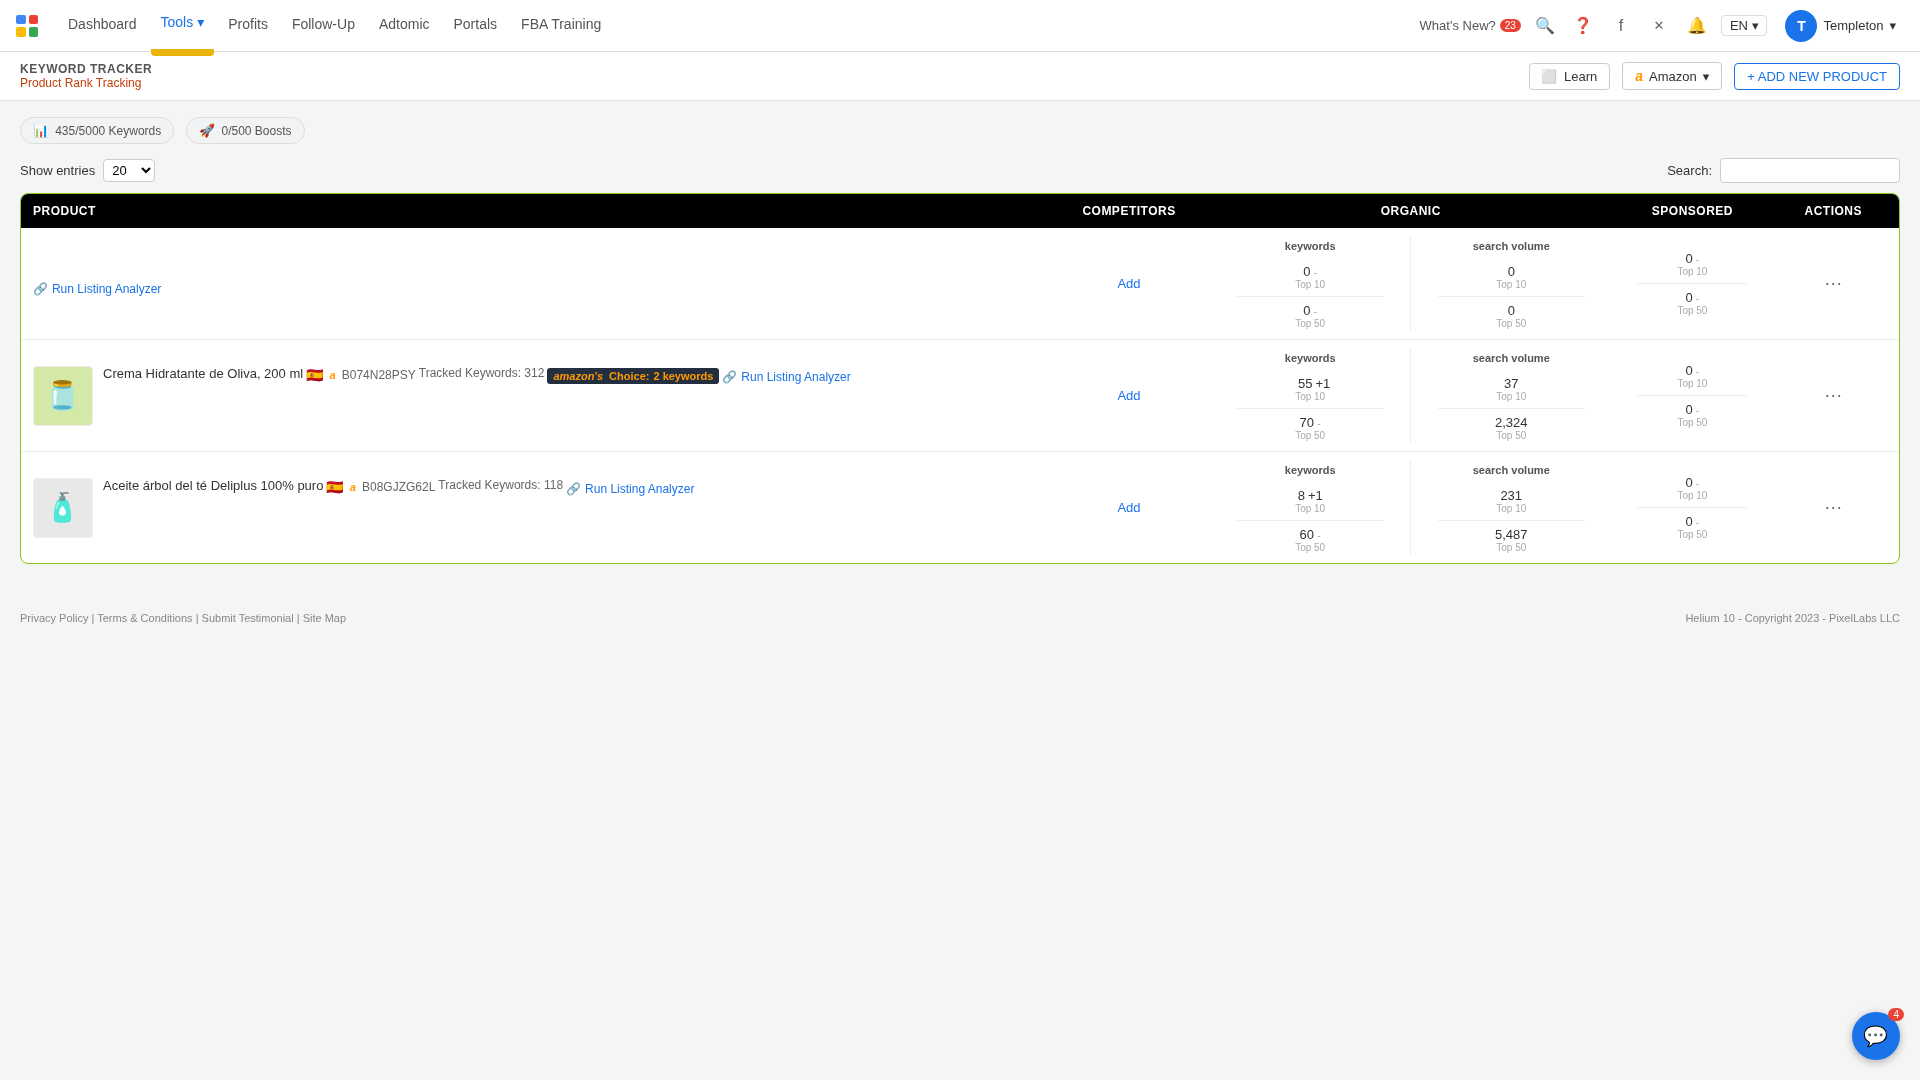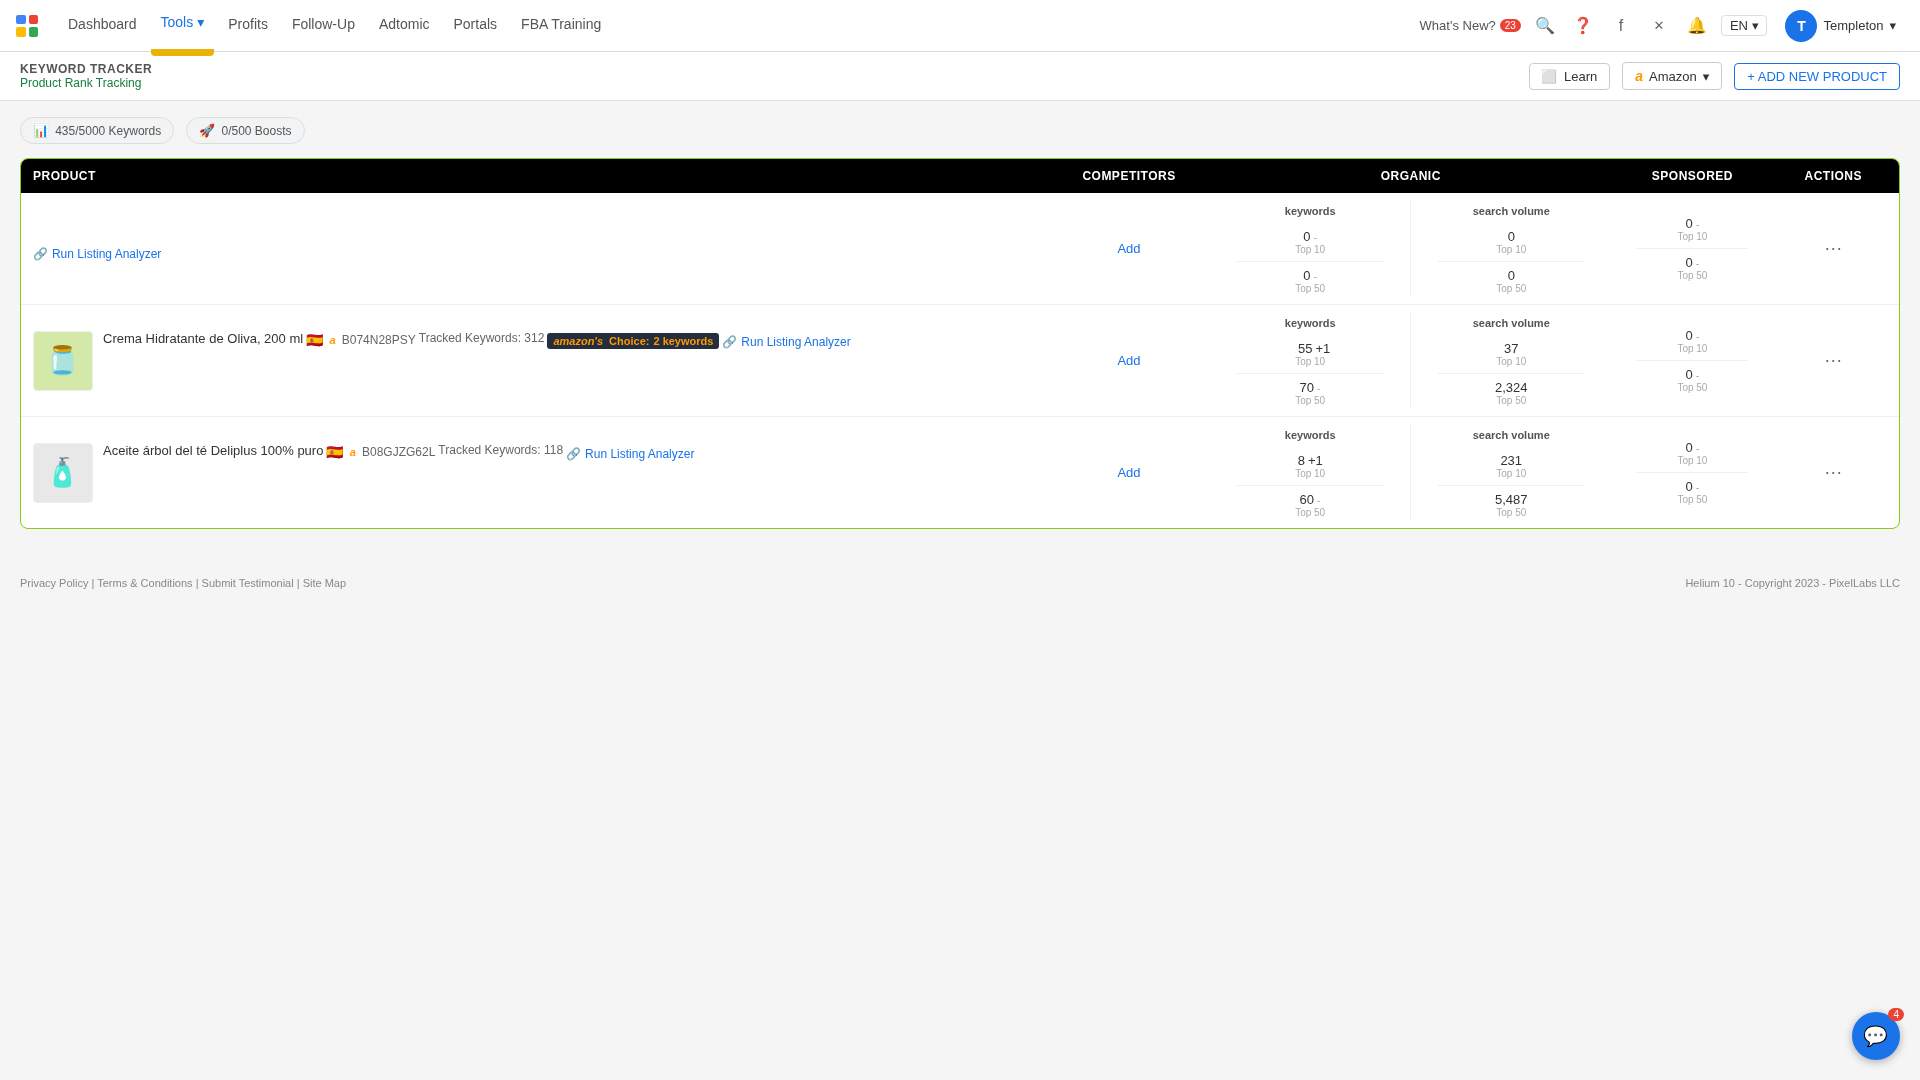--- a/index.html
+++ b/index.html
@@ -32,21 +32,21 @@
     .user-btn { display: flex; align-items: center; gap: 6px; cursor: pointer; padding: 4px 8px; border-radius: 4px; }
     .user-avatar { width: 32px; height: 32px; border-radius: 50%; background: #1a73e8; display: flex; align-items: center; justify-content: center; color: #fff; font-weight: bold; font-size: 14px; }
 
     
     .page-header {
       background: #fff; border-bottom: 1px solid #e0e0e0;
       padding: 10px 20px; display: flex; align-items: center; justify-content: space-between;
     }
     .page-header-left {}
     .page-title-main { font-size: 12px; font-weight: bold; color: #555; letter-spacing: 0.5px; }
-    .page-title-sub { font-size: 12px; color: #15803d; }
+    .page-title-sub { font-size: 12px; color: #c2410c; }
     .page-header-right { display: flex; align-items: center; gap: 12px; }
     .btn-learn {
       display: flex; align-items: center; gap: 6px; border: 1px solid #ccc;
       border-radius: 4px; padding: 5px 12px; cursor: pointer; font-size: 13px; background: #fff;
       color: #333;
     }
     .amazon-select {
       display: flex; align-items: center; gap: 6px; border: 1px solid #ccc;
       border-radius: 4px; padding: 5px 12px; cursor: pointer; font-size: 13px; background: #fff;
       color: #333;
@@ -209,20 +209,34 @@
     <div class="stat-chip">
       <span class="stat-chip-icon">📊</span>
       <span>435/5000 Keywords</span>
     </div>
     <div class="stat-chip">
       <span class="stat-chip-icon">🚀</span>
       <span>0/500 Boosts</span>
     </div>
   </div>
 
+  <div class="controls-row">
+    <div class="show-entries">
+      <span>Show entries</span>
+      <select class="entries-select">
+        <option value="20">20</option>
+        <option value="50">50</option>
+        <option value="100">100</option>
+      </select>
+    </div>
+    <div class="search-row">
+      <span>Search:</span>
+      <input class="search-input" type="text" style="">
+    </div>
+  </div>
 
   <div class="table-wrapper">
     <table>
       <thead>
         <tr>
           <th class="col-product">PRODUCT</th>
           <th class="col-competitors center">COMPETITORS</th>
           <th class="col-organic center">ORGANIC</th>
           <th class="col-sponsored center">SPONSORED</th>
           <th class="col-actions center">ACTIONS</th>

